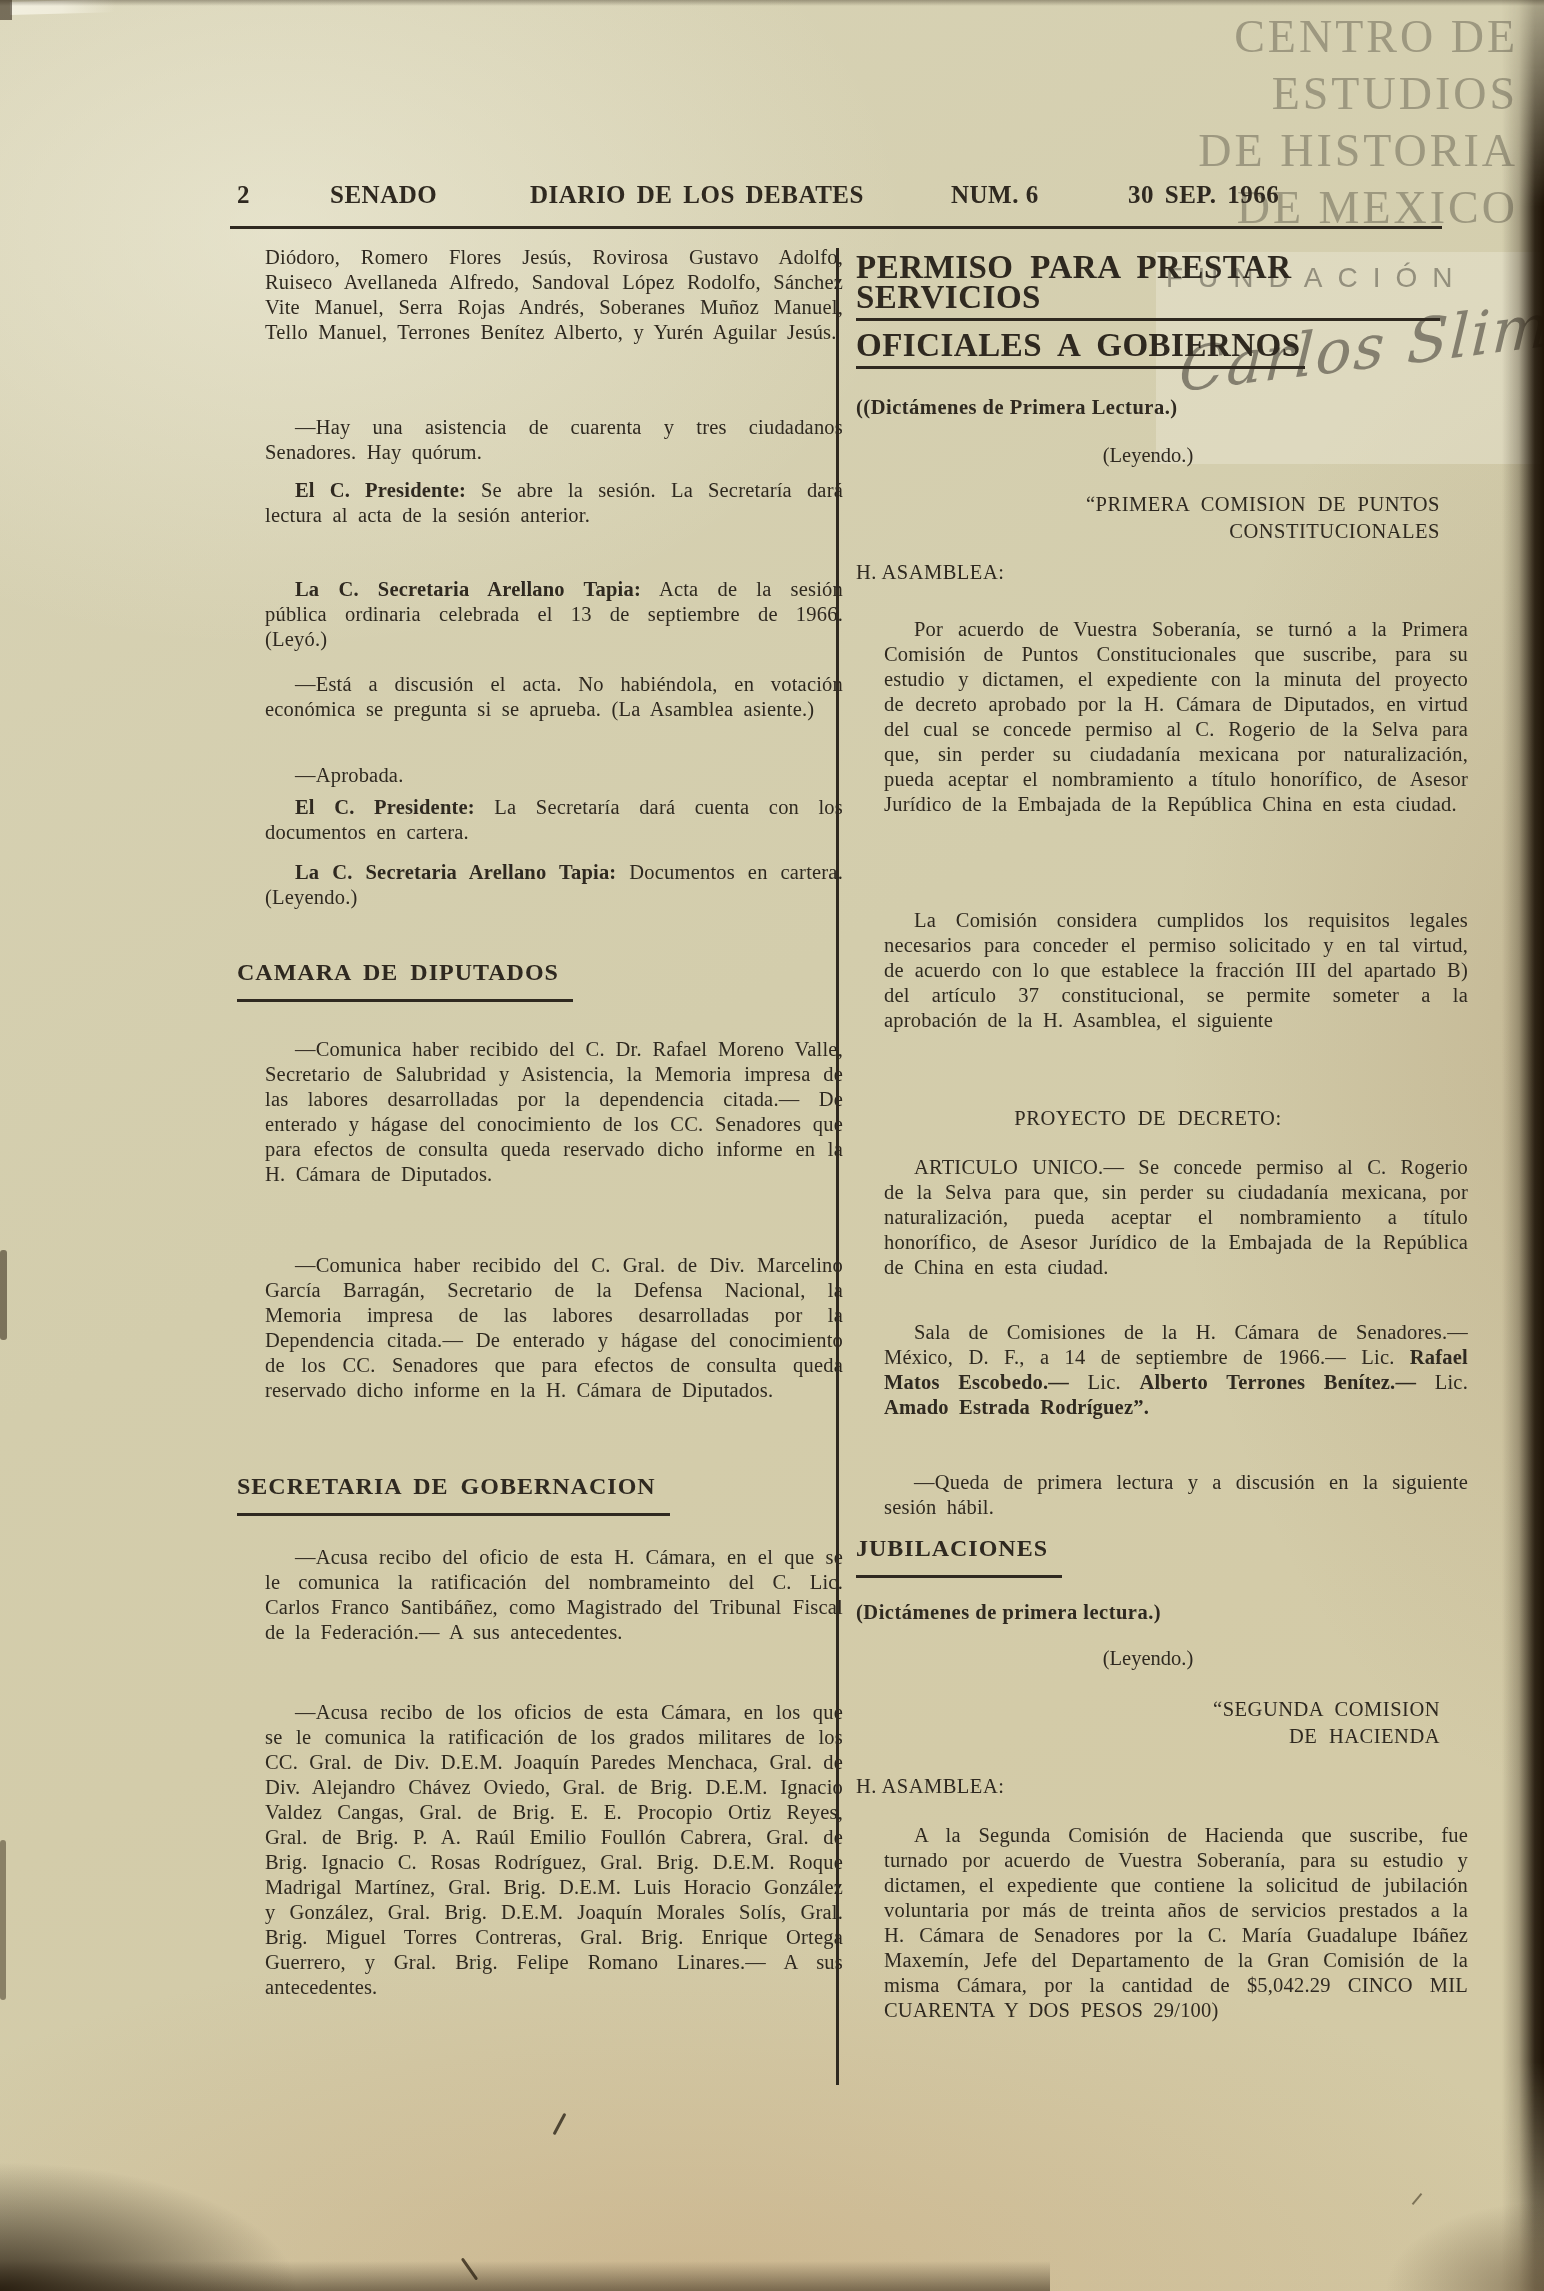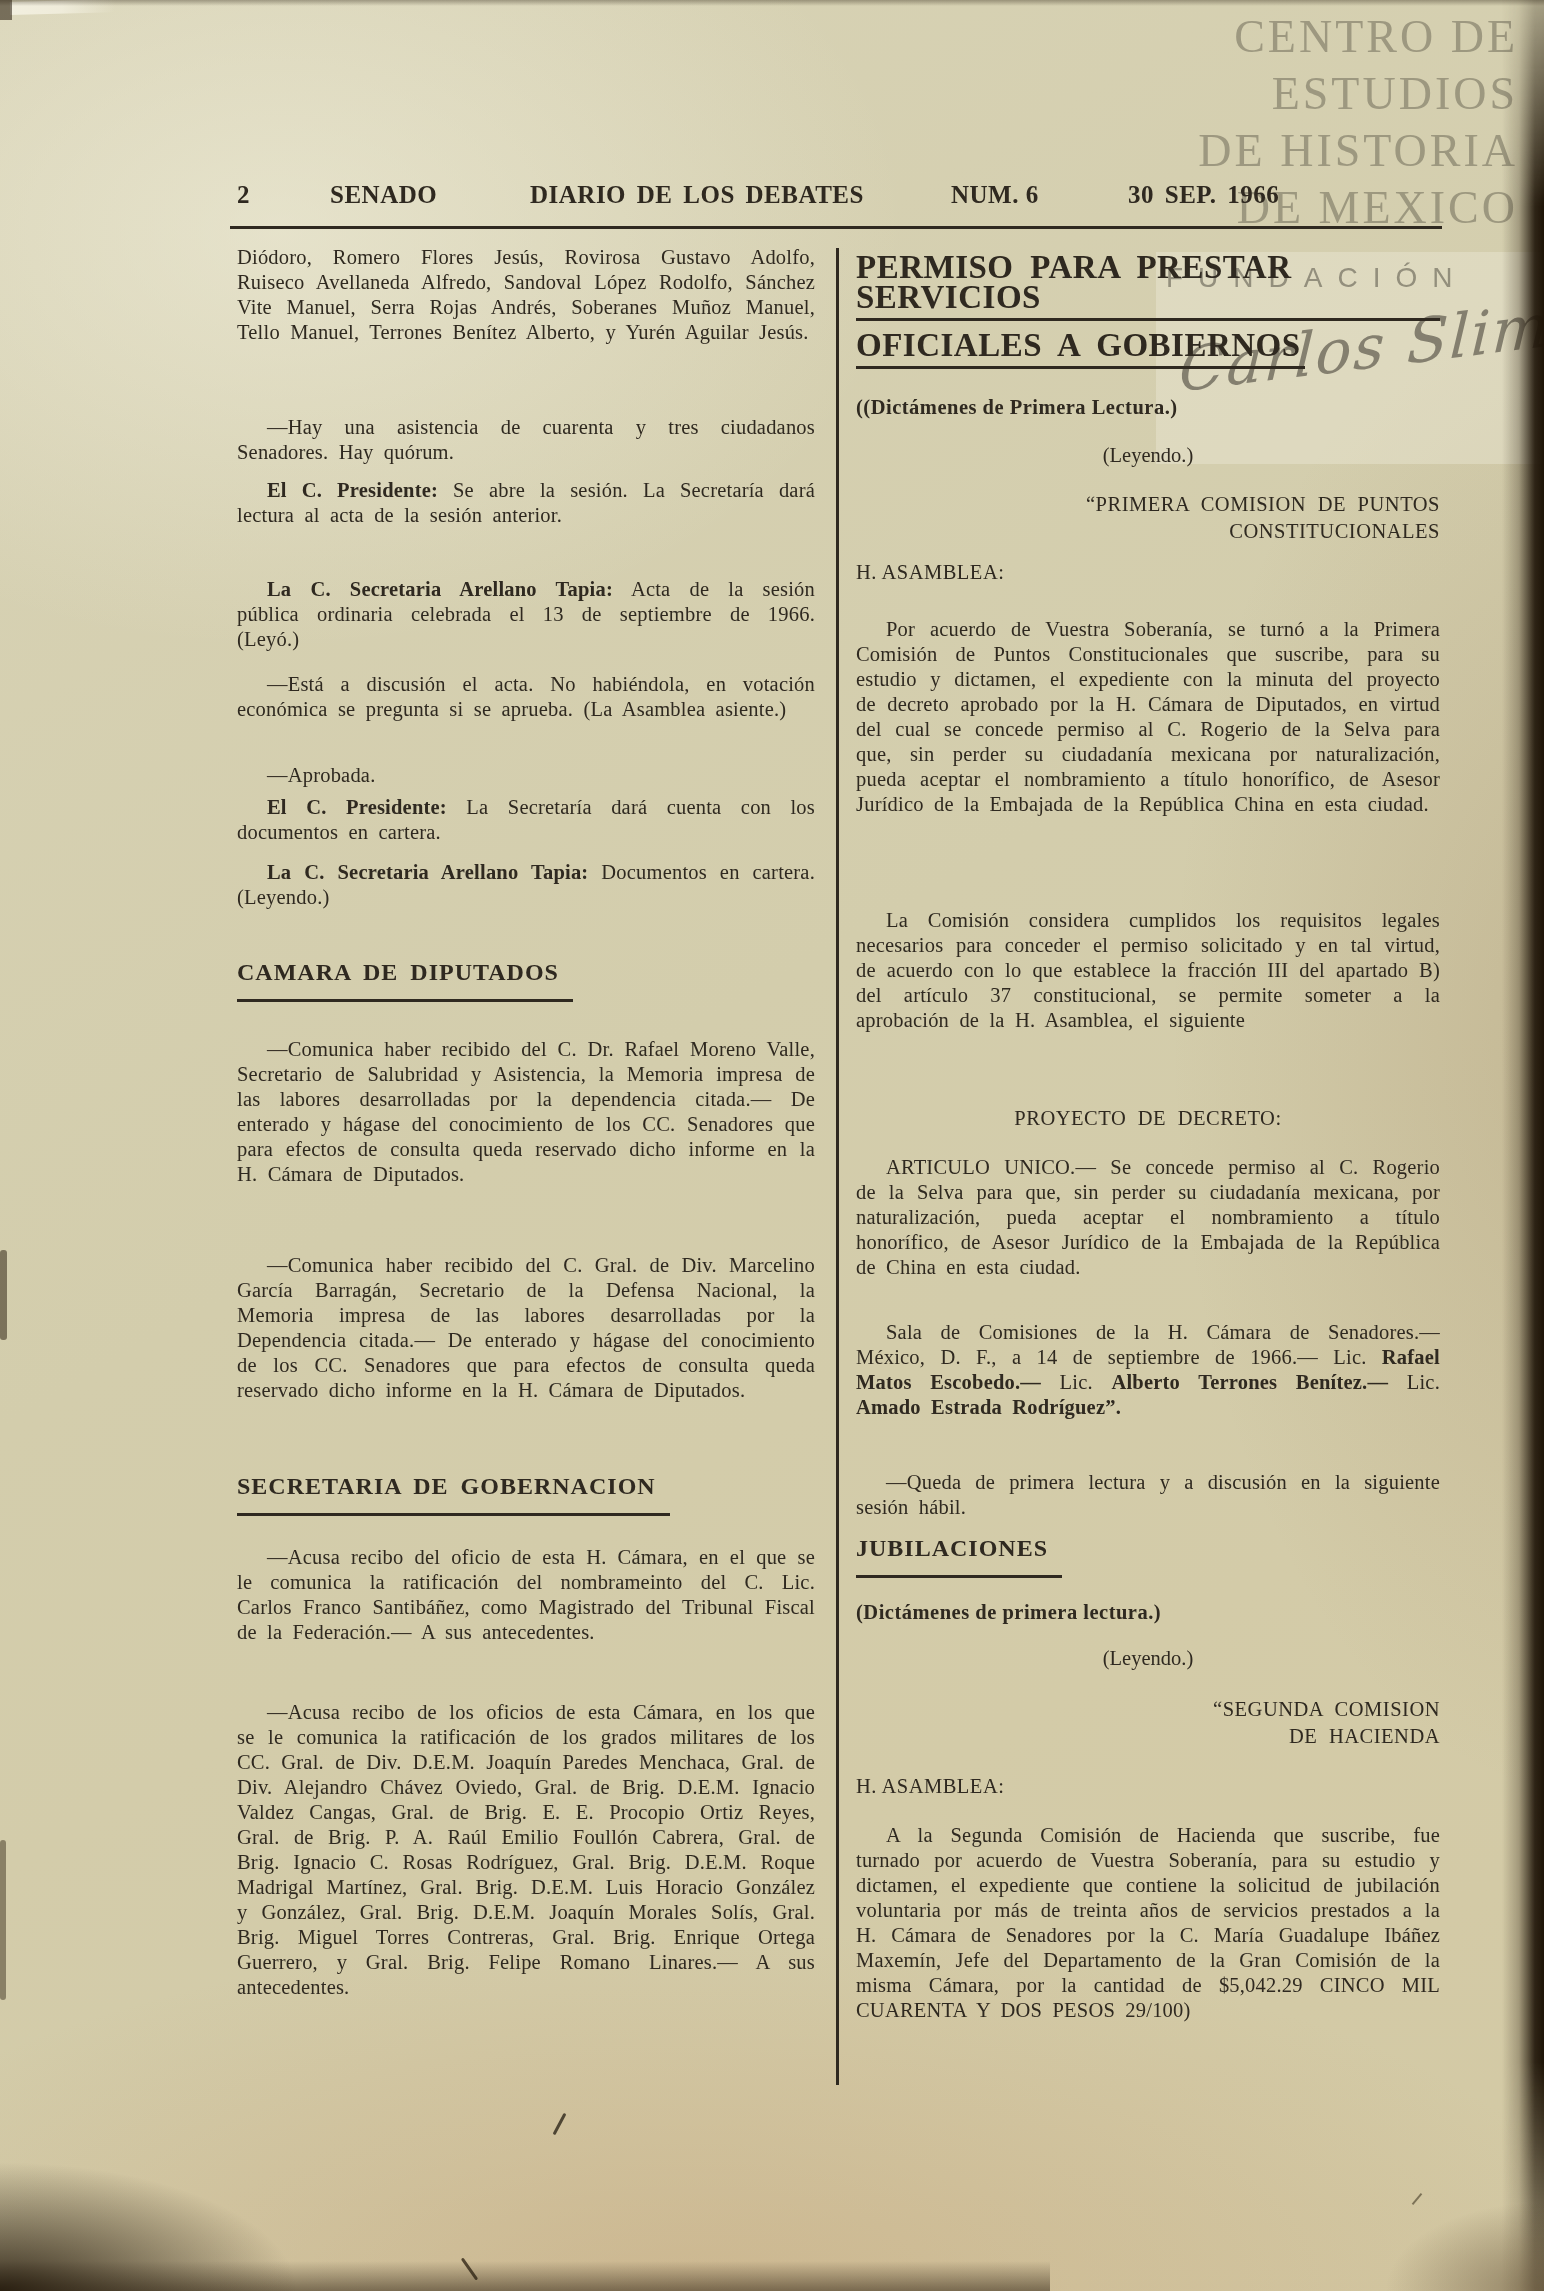--- a/index.html
+++ b/index.html
@@ -53,21 +53,21 @@
   .h-title { left:530px; letter-spacing:1px; word-spacing:4px; }
   .h-issue { left:951px; }
   .h-date  { left:1128px; word-spacing:4px; }
   .header-rule { position:absolute; left:230px; top:226px; width:1212px; height:3px; background:#2f2920; }
   .column-divider { position:absolute; left:836px; top:248px; width:3px; height:1837px; background:#2f2920; }
   
   .col { position:absolute; top:244px; font-size:20.5px; line-height:25px; }
   .col-left  { left:237px; width:578px; }
   .col-right { left:856px; width:584px; }
   .blk { position:absolute; left:0; width:100%; margin:0; }
-  .para { text-align:justify; text-indent:30px; word-spacing:5px; letter-spacing:0.2px; }
+  .para { text-align:justify; text-indent:30px; word-spacing:5px; letter-spacing:0.2px;margin-left:28px; }
   .no-indent { text-indent:0; }
   .bold, .lead { font-weight:bold; }
   .center { text-align:center; text-indent:0; }
   .right-al { text-align:right; text-indent:0; letter-spacing:0.5px; word-spacing:6px; line-height:27px; }
   .plain-line { text-indent:0; letter-spacing:0.5px; }
   .section-heading { font-weight:bold; font-size:24px; letter-spacing:1px; word-spacing:5px; text-indent:0; }
   .section-heading .u { display:inline-block; border-bottom:3px solid #2f2920; padding:0 14px 14px 0; }
   .main-heading { font-weight:bold; font-size:33px; letter-spacing:0.5px; word-spacing:8px; }
   .main-heading .ln { margin-bottom:9px; }
   .main-heading .u { display:inline-block; border-bottom:3px solid #2f2920; padding:0 4px 6px 0; line-height:30px; }

